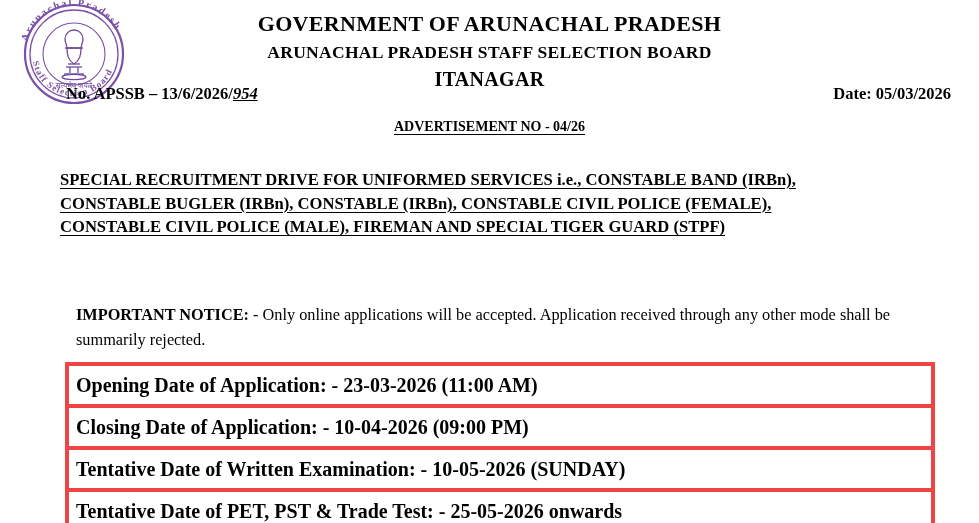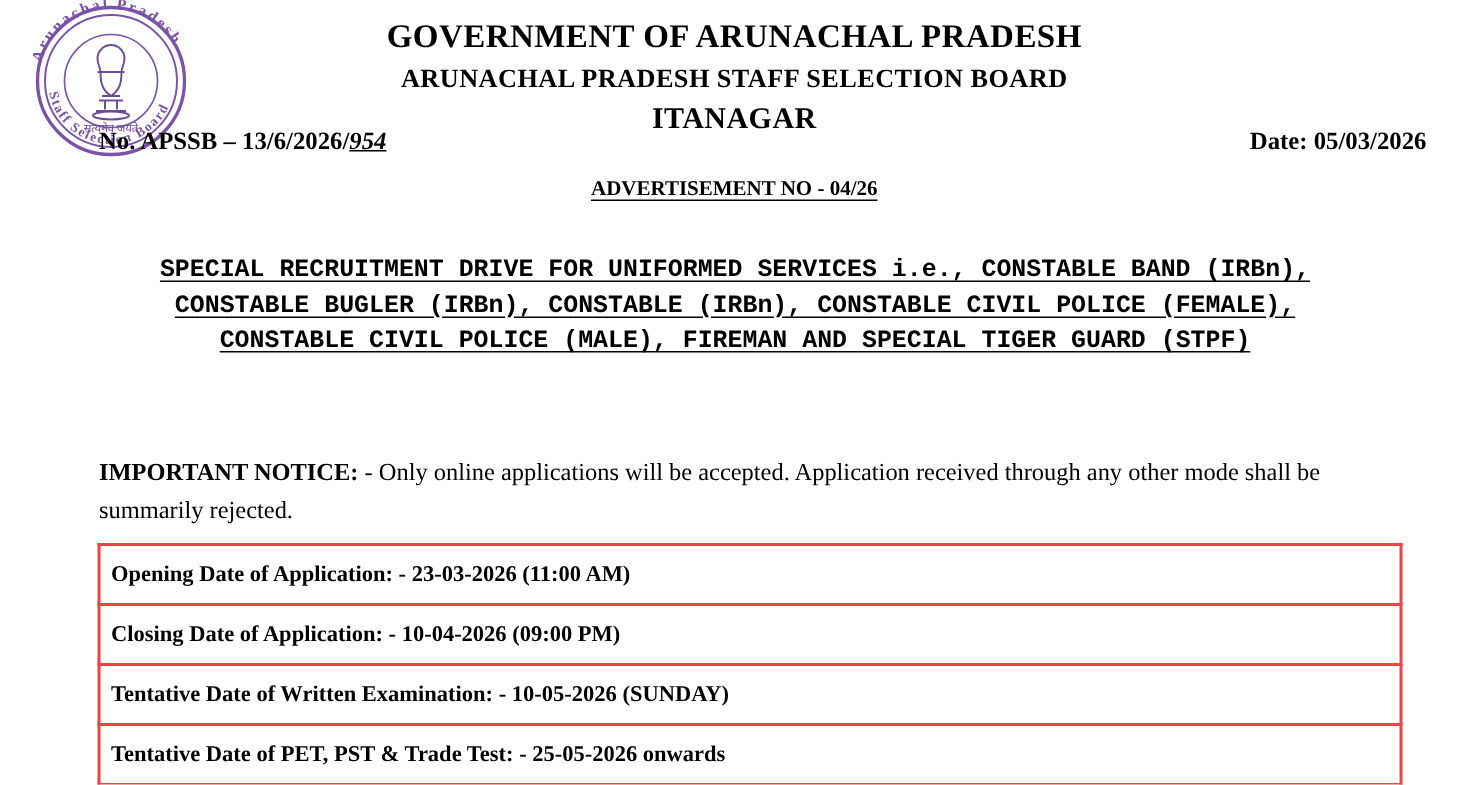--- a/index.html
+++ b/index.html
@@ -96,59 +96,58 @@
     text-decoration: underline;
     text-underline-offset: 3px;
   }
 
   
   .titleblock {
     position: absolute;
     left: 60px;
     top: 168px;
     width: 860px;
-    text-align: center;
-    font-family: Liberation Mono, monospace;
+    text-align: left;
   }
   .titleblock div {
     font-size: 16.6px;
     font-weight: bold;
     line-height: 1.42;
     text-decoration: underline;
     text-underline-offset: 2.5px;
     white-space: nowrap;
   }
 
   
   .notice {
     position: absolute;
-    left: 66px;
+    left: 76px;
     top: 303px;
     width: 872px;
     font-size: 16.3px;
     line-height: 1.52;
     text-align: left;
   }
   .notice .lbl {
     font-weight: bold;
   }
 
   
   .table {
     position: absolute;
     left: 65px;
     top: 362px;
     width: 870px;
     border-collapse: collapse;
   }
   .table td {
-    border: 2px solid #ef4444;
+    border: 4px solid #ef4444;
     height: 38px;
     padding: 0 0 0 7px;
-    font-size: 15px;
+    font-size: 20px;
     font-weight: bold;
     vertical-align: middle;
   }
   .table tr:last-child td {
     border-bottom: none;
   }
   .table .partial {
     height: 16px;
     border-bottom: none;
   }

